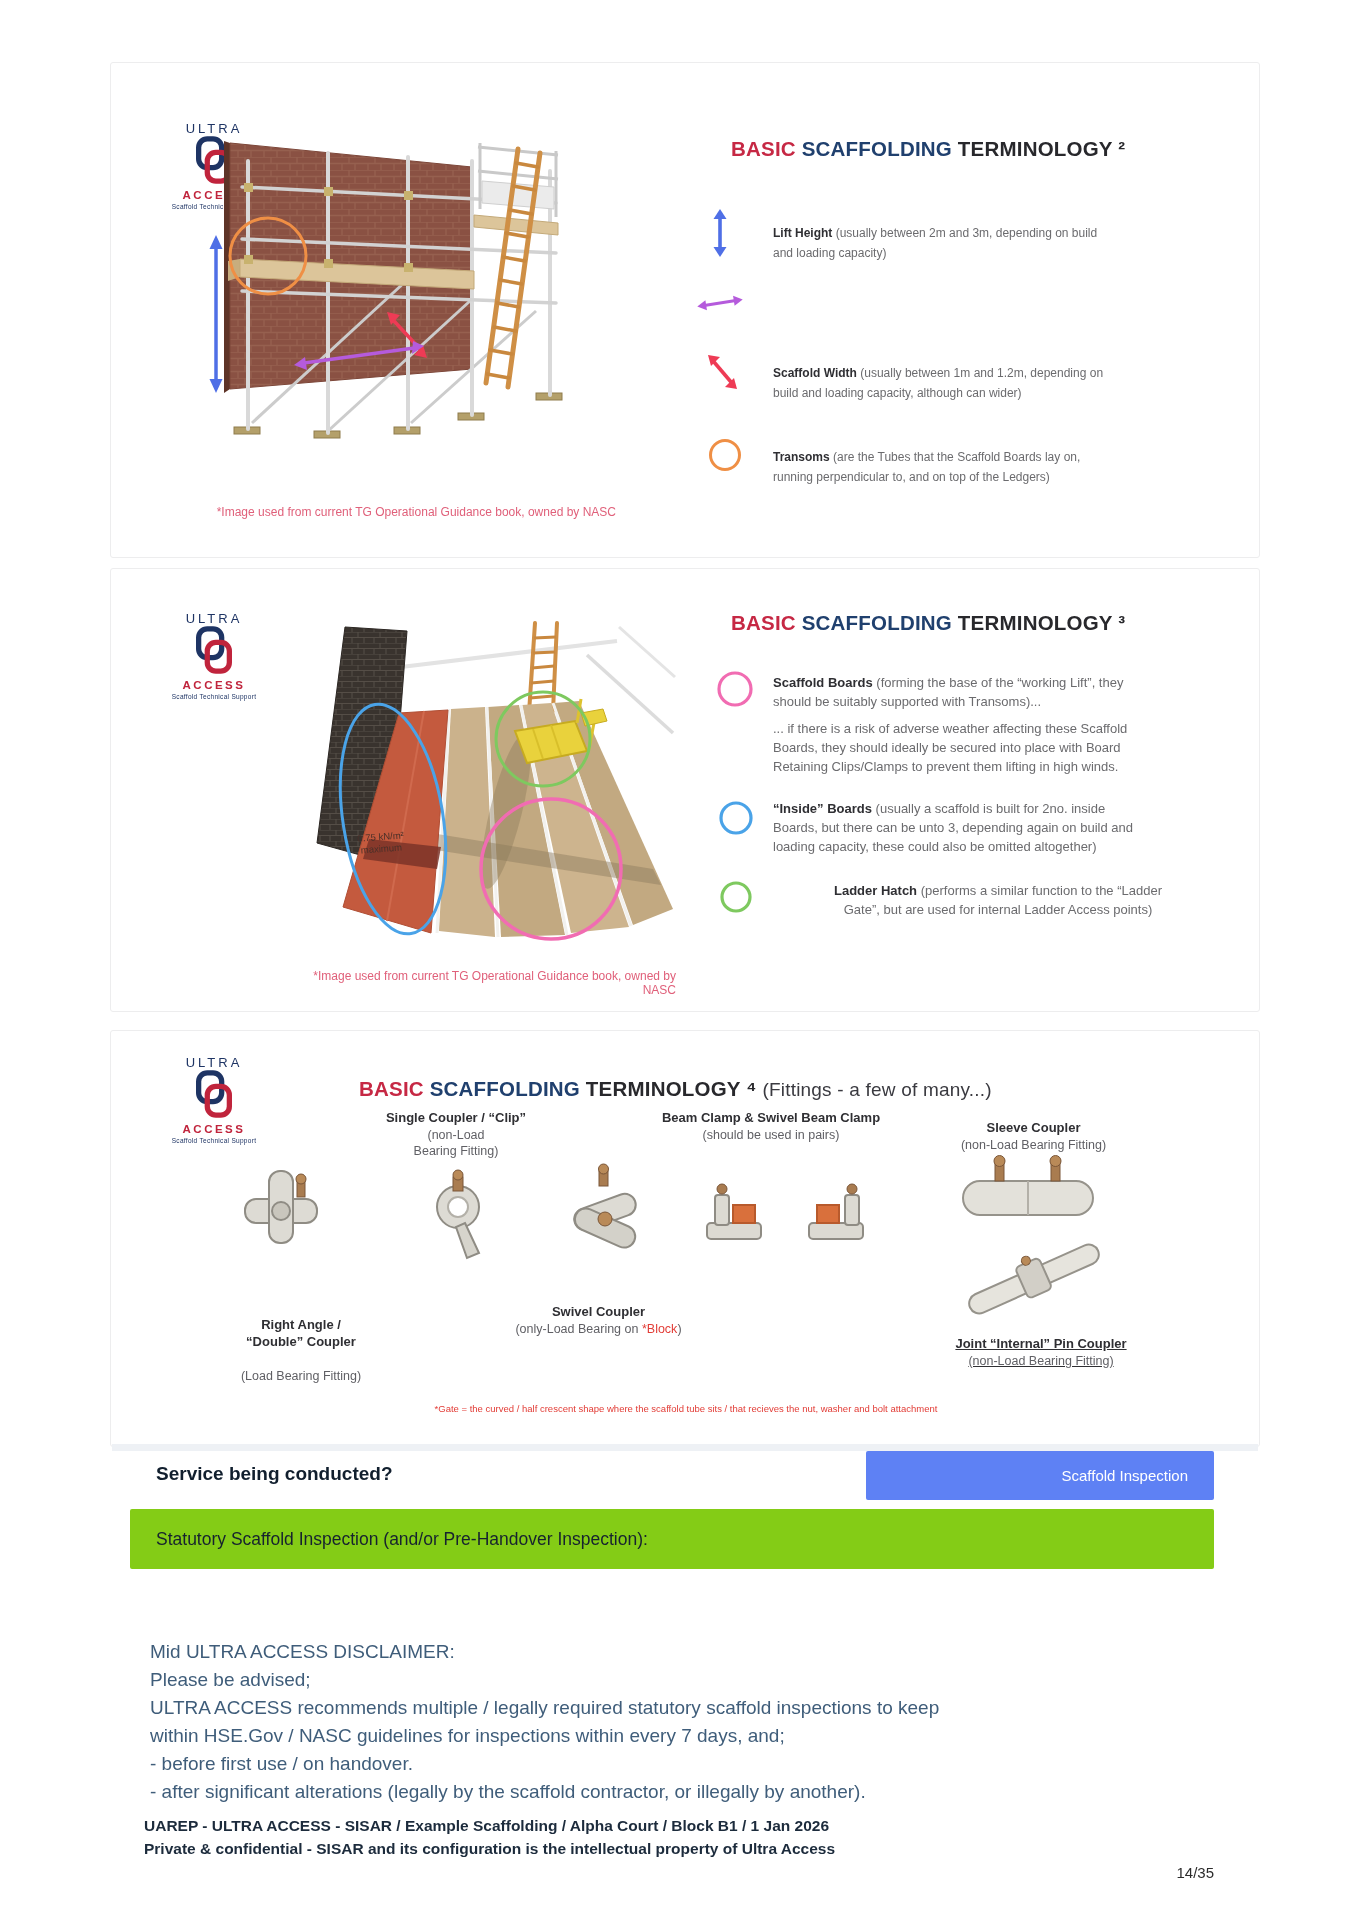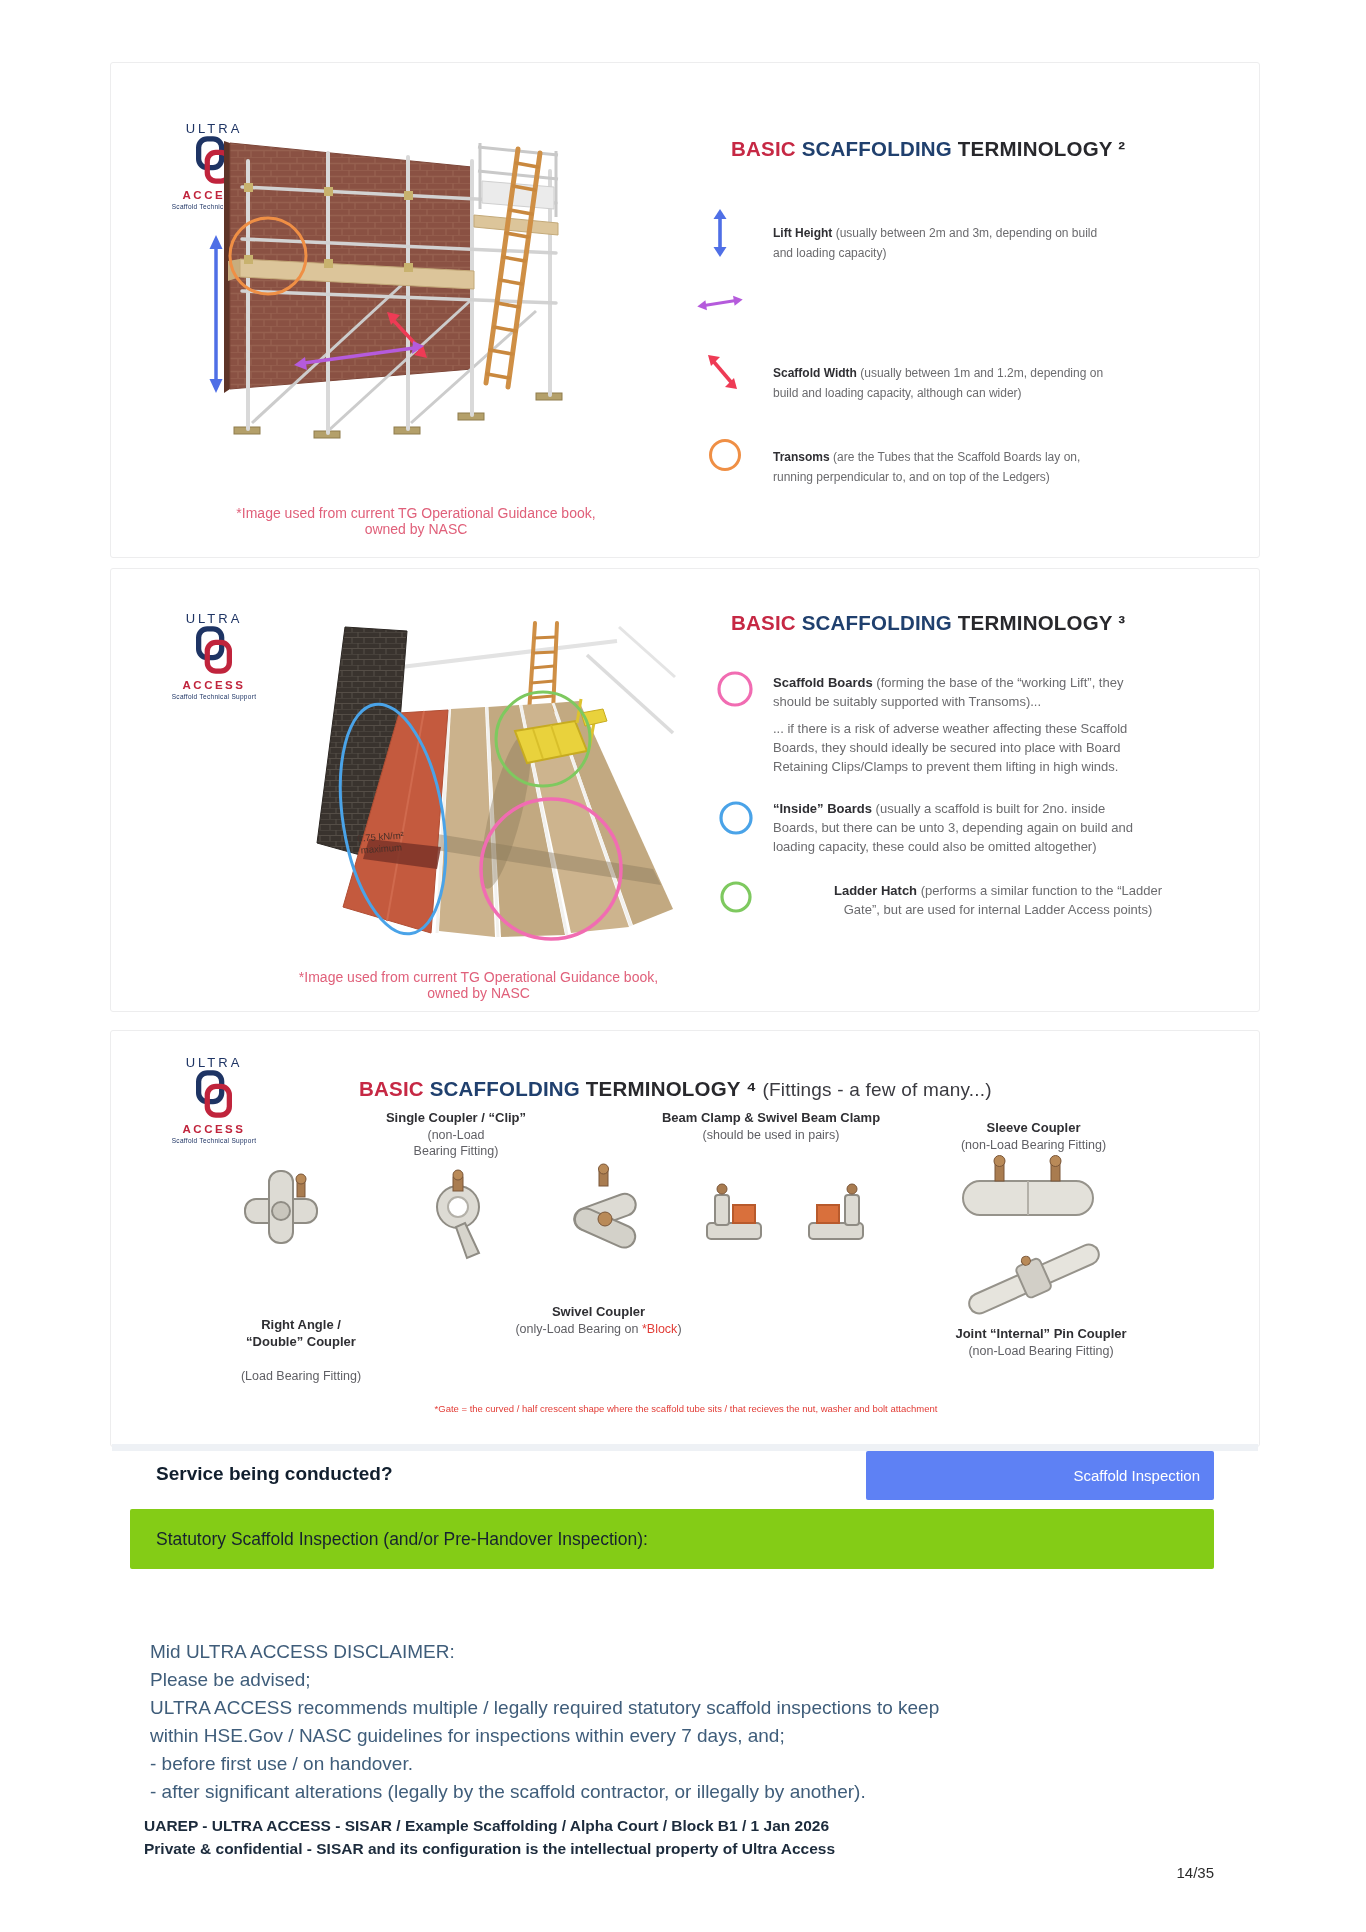--- a/index.html
+++ b/index.html
@@ -16,27 +16,27 @@
   .logo .tagline{font-size:6.5px;color:#1e3464;margin-top:2px;letter-spacing:.3px;}
   .slide-title{position:absolute;font-size:20.5px;font-weight:bold;letter-spacing:.2px;white-space:nowrap;}
   .t-red{color:#c62844;}
   .t-blue{color:#20406e;}
   .t-dark{color:#28282c;}
   .t-suffix{color:#3a3a40;font-weight:normal;font-size:19px;}
   .item{position:absolute;font-size:12px;line-height:20px;color:#6b6b6e;}
   .item.sm{font-size:13px;line-height:19px;}
   .term{font-weight:bold;color:#2f2f33;}
   .pre{white-space:pre-line;}
-  .caption{position:absolute;font-size:14px;color:#e0607a;text-align:center;}
+  .caption{position:absolute;font-size:12px;color:#e0607a;text-align:right;}
   .fit-label{position:absolute;text-align:center;font-size:13px;line-height:17px;color:#2f2f33;font-weight:bold;}
   .fit-sub{font-size:12.5px;line-height:16px;color:#5f5f64;font-weight:normal;margin-top:1px;}
   .footnote{position:absolute;font-size:9.5px;color:#e23c36;text-align:center;}
   .service-divider{position:absolute;background:#eef1f5;}
   .service-q{position:absolute;font-size:19px;font-weight:bold;color:#111f2e;}
-  .service-btn{position:absolute;background:#5e81f4;color:#fff;font-size:15px;display:flex;align-items:center;justify-content:flex-end;padding:0 14px;box-sizing:border-box;border-radius:2px;cursor:pointer;}
+  .service-btn{position:absolute;background:#5e81f4;color:#fff;font-size:15px;display:flex;align-items:center;justify-content:flex-end;padding:0 26px;box-sizing:border-box;border-radius:2px;cursor:pointer;}
   .service-bar{position:absolute;background:#84cc16;color:#16222f;font-size:17.5px;display:flex;align-items:center;padding-left:26px;box-sizing:border-box;border-radius:2px;}
   .disclaimer{position:absolute;font-size:19px;line-height:28px;color:#3f5d7a;}
   .footer-block{position:absolute;font-size:15.5px;line-height:23px;color:#1c2b3c;font-weight:bold;}
   .pagenum{position:absolute;font-size:15px;color:#2c2c2c;text-align:right;}
   .gate-red{color:#e23c36;}
   .img-label{position:absolute;font-size:9.5px;line-height:12px;color:#4a2f28;transform:rotate(-4deg);text-align:center;}
 </style>
 </head>
 <body>
 
@@ -406,21 +406,21 @@
       <div class="pre">Right Angle /
 “Double” Coupler</div>
       <div class="fit-sub pre">(Load Bearing Fitting)</div>
     </div>
     <div class="fit-label" style="left:360px;top:272px;width:255px;">
       <div>Swivel Coupler</div>
       <div class="fit-sub">
         <span>(only-Load Bearing on </span><span class="gate-red">*Block</span><span>)</span>
       </div>
     </div>
-    <div class="fit-label" style="left:805px;top:294px;width:250px;">
+    <div class="fit-label" style="left:805px;top:304px;width:250px;text-decoration:underline;">
       <div>Joint “Internal” Pin Coupler</div>
       <div class="fit-sub">(non-Load Bearing Fitting)</div>
     </div>
 
     <div class="footnote" style="left:170px;top:372px;width:810px;">*Gate = the curved / half crescent shape where the scaffold tube sits / that recieves the nut, washer and bolt attachment</div>
   </div>
 
   <div class="service-divider" style="left:112px;top:1444px;width:1146px;height:7px;"></div>
   <div class="service-q" style="left:156px;top:1463px;">Service being conducted?</div>
   <div class="service-btn" style="left:866px;top:1451px;width:348px;height:49px;">Scaffold Inspection</div>

